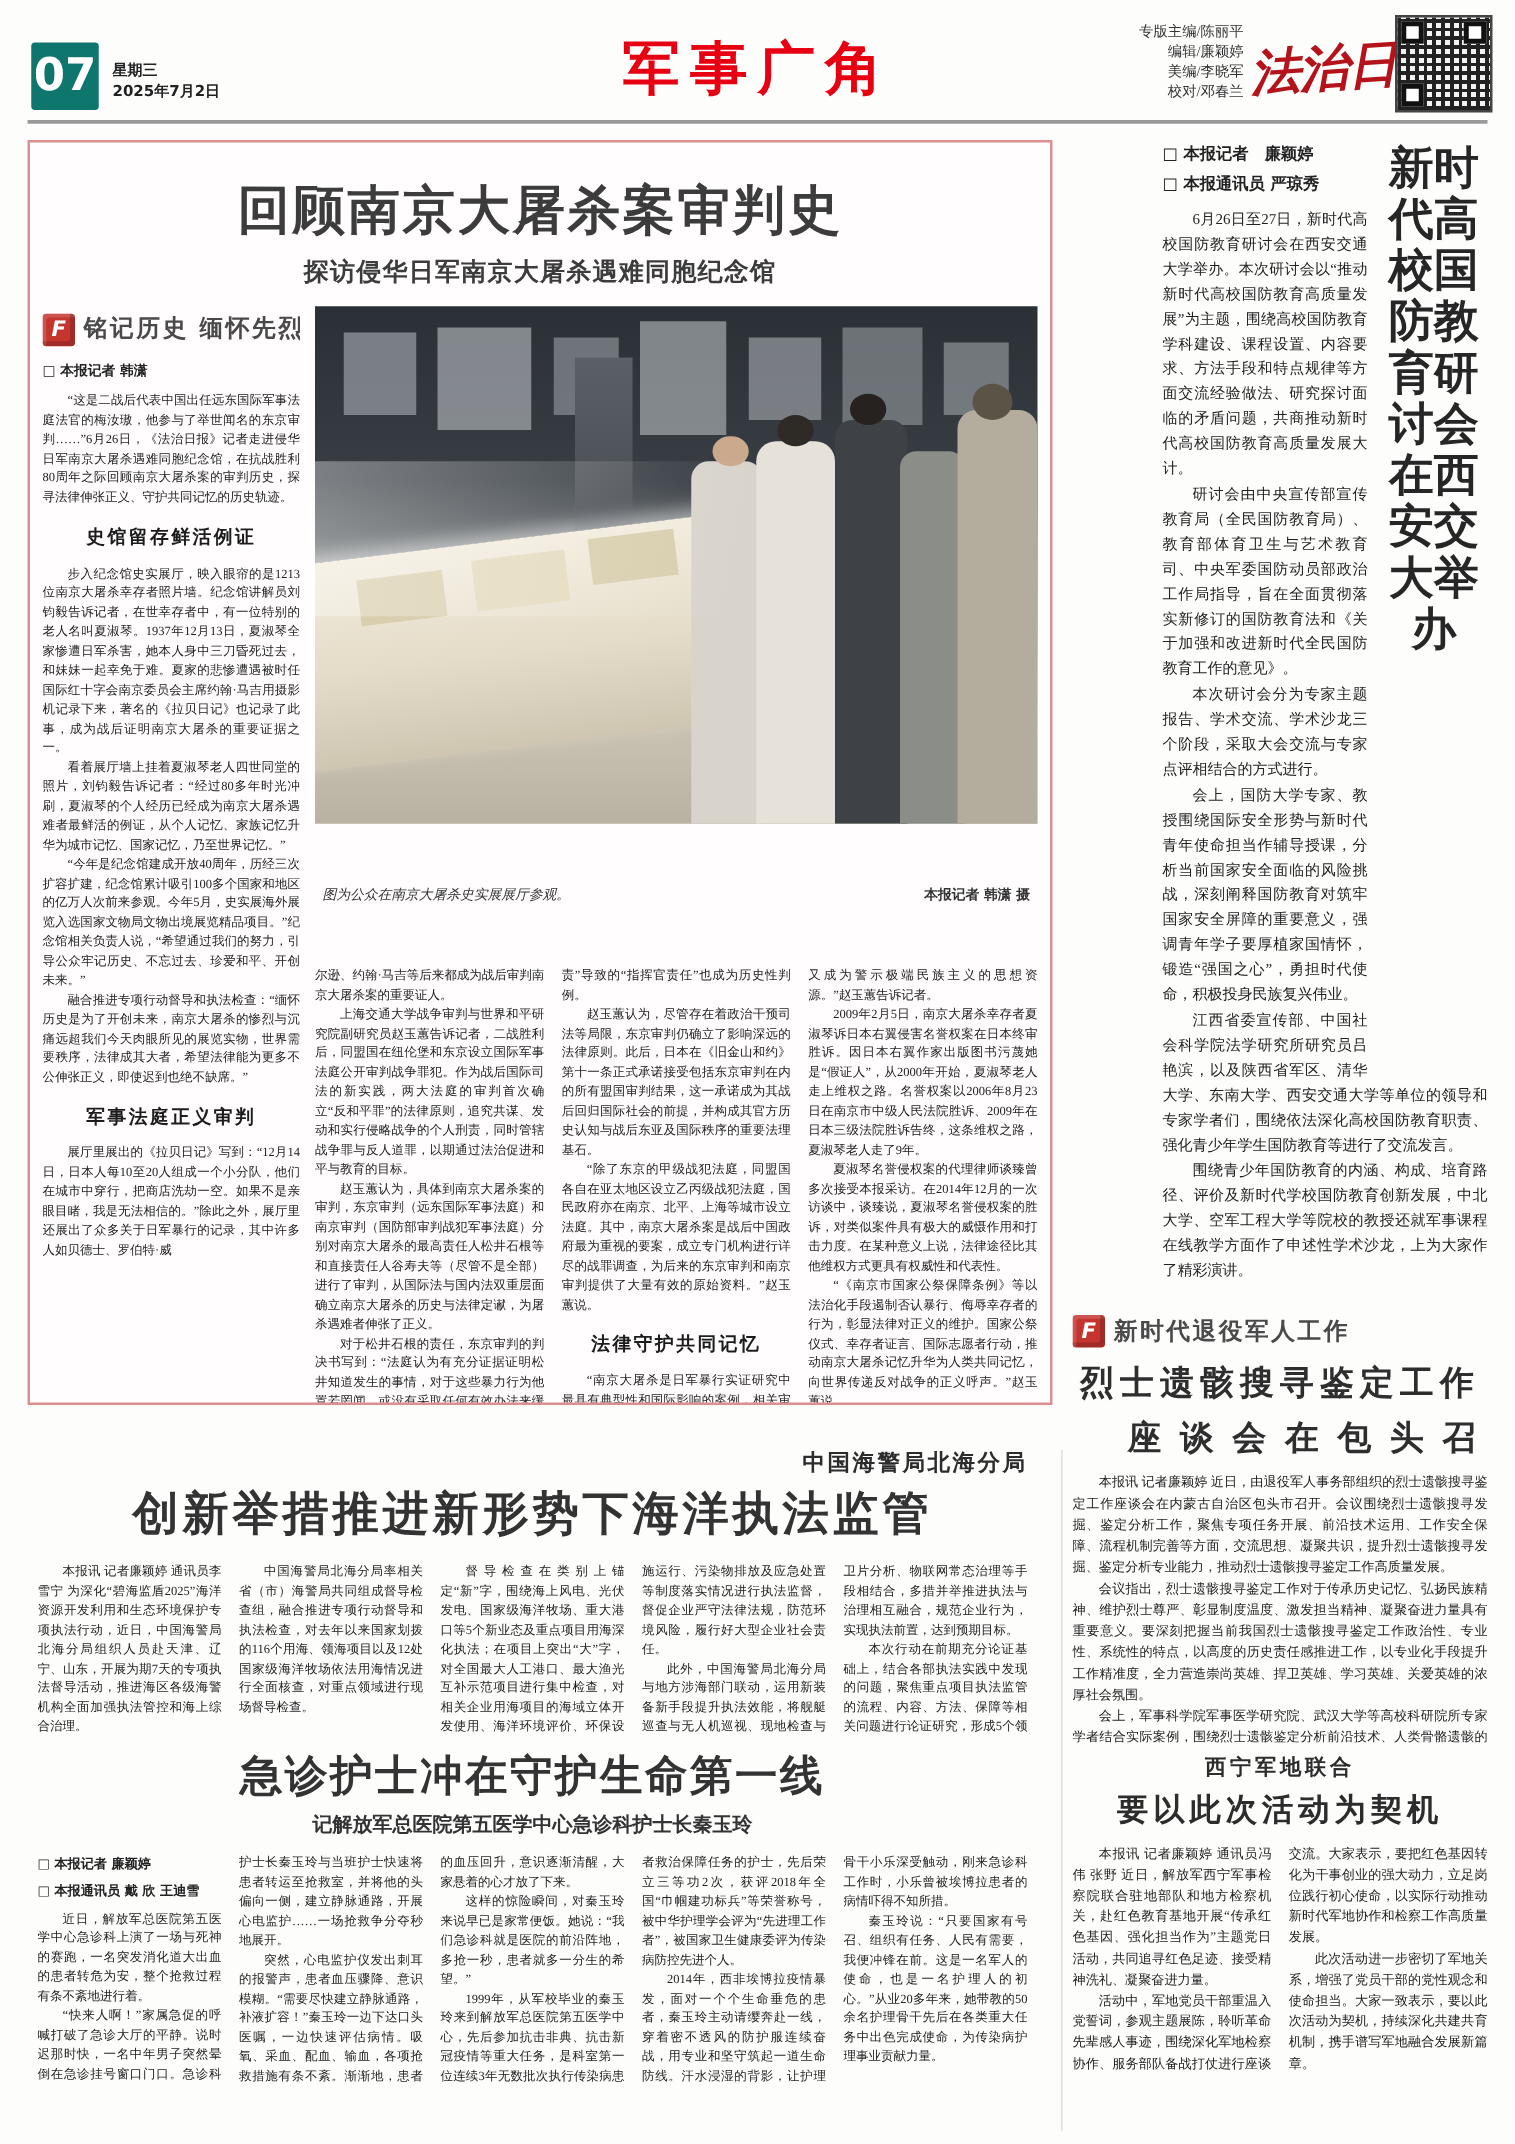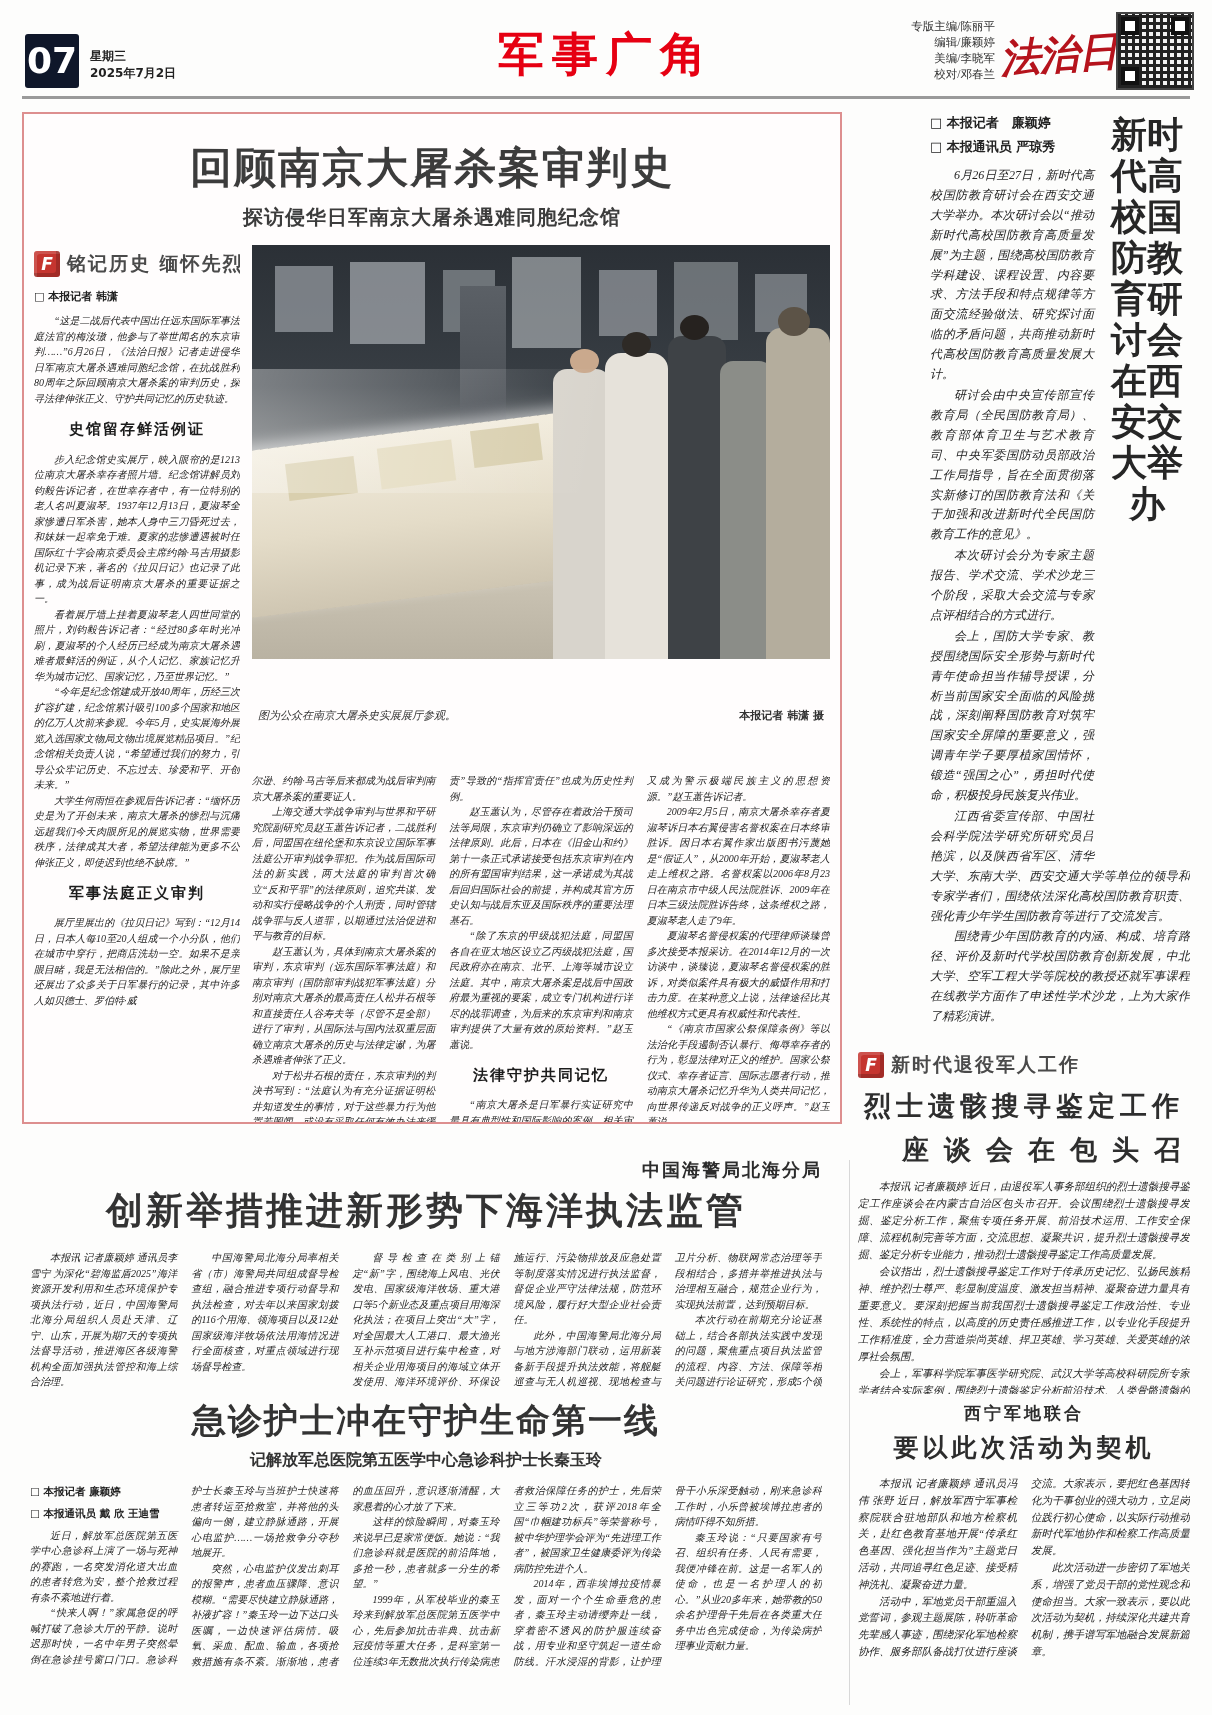--- a/index.html
+++ b/index.html
@@ -1,20 +1,20 @@
 <!DOCTYPE html>
 <html><head>
 <meta charset="utf-8">
 <style>
   html,body{margin:0;padding:0;}
   body{width:1212px;height:1715px;position:relative;background:#fdfdfc;
        font-family:"Liberation Serif","DejaVu Serif",serif;color:#222;}
   .abs{position:absolute;}
   
-  #pagenum{left:25px;top:34px;width:54px;height:54px;background:#0f172a;color:#fff;
+  #pagenum{left:25px;top:34px;width:54px;height:54px;background:#0f766e;color:#fff;
      font-family:"DejaVu Sans",sans-serif;font-weight:bold;font-size:36px;line-height:54px;
      text-align:center;border-radius:3px;}
   #dateblk{left:90px;top:48px;font-family:"DejaVu Sans",sans-serif;font-size:12px;line-height:17px;color:#222;font-weight:bold;}
   #secTitle{left:50%;top:24px;transform:translateX(-50%);color:#e60012;
      font-family:"DejaVu Sans",sans-serif;font-weight:900;font-size:46px;letter-spacing:8px;white-space:nowrap;}
   #staff{left:845px;top:18px;width:150px;text-align:right;font-size:11.5px;line-height:16px;color:#333;}
   #masthead{left:1000px;top:26px;color:#b5131c;font-weight:bold;font-style:italic;
      font-size:40px;transform:rotate(-4deg);letter-spacing:-1px;white-space:nowrap;}
   #qr{left:1118px;top:14px;width:74px;height:74px;background:
      repeating-linear-gradient(0deg,#222 0 3px,transparent 3px 7px),
@@ -29,21 +29,21 @@
      font-weight:600;font-size:20px;letter-spacing:1px;color:#3c3c3c;}
   .m-row{display:flex;gap:12px;padding:14px 10px 0 10px;}
   .a-col1{width:206px;flex:none;font-size:10px;line-height:1.55;text-align:justify;overflow:hidden;height:860px;}
   .badge-row{display:flex;align-items:center;gap:7px;margin:4px 0 10px 0;}
   .cube{width:26px;height:26px;background:#c5352f;border-radius:3px;position:relative;flex:none;
         box-shadow:inset -4px -4px 0 rgba(0,0,0,.18), inset 3px 3px 0 rgba(255,255,255,.15);}
   .cube span{position:absolute;inset:0;color:#fff;font-family:"DejaVu Sans",sans-serif;font-weight:bold;
         font-style:italic;font-size:17px;line-height:26px;text-align:center;}
   .badge-label{font-family:"DejaVu Sans",sans-serif;font-weight:bold;font-size:19px;color:#4a4a4a;letter-spacing:2px;white-space:nowrap;}
   .byline-line{font-family:"DejaVu Sans",sans-serif;font-weight:bold;font-size:11px;margin:2px 0 8px 0;color:#222;}
-  .para{margin:0;text-indent:2em;font-style:italic;}
+  .para{margin:0;text-indent:2em;}
   .para.noind{text-indent:0;}
   .inhead{font-family:"DejaVu Sans",sans-serif;font-weight:bold;font-size:15px;text-align:center;
       margin:12px 0 10px 0;color:#1c1c1c;letter-spacing:2px;}
   .m-right{flex:1;display:flex;flex-direction:column;min-width:0;gap:44px;}
   .photo{height:414px;position:relative;overflow:hidden;background:linear-gradient(180deg,#2b3036 0%,#383e44 34%,#6a6e70 52%,#9a948a 66%,#c9c2b2 82%,#b9b2a2 100%);}
   .ph{position:absolute;}
   .caprow{display:flex;justify-content:space-between;font-size:11px;font-style:italic;color:#333;
       padding:5px 6px 0 6px;height:22px;box-sizing:border-box;}
   .credit{font-style:normal;font-family:"DejaVu Sans",sans-serif;font-weight:bold;font-size:11px;}
   .a-cols{margin-top:4px;height:420px;overflow:hidden;column-count:3;column-gap:14px;
@@ -115,21 +115,21 @@
           </div>
         <div class="badge-label">铭记历史 缅怀先烈</div>
       </div>
       <div>
           <div class="byline-line">□ 本报记者 韩潇</div>
           <p class="para">“这是二战后代表中国出任远东国际军事法庭法官的梅汝璈，他参与了举世闻名的东京审判……”6月26日，《法治日报》记者走进侵华日军南京大屠杀遇难同胞纪念馆，在抗战胜利80周年之际回顾南京大屠杀案的审判历史，探寻法律伸张正义、守护共同记忆的历史轨迹。</p>
           <div class="inhead">史馆留存鲜活例证</div>
           <p class="para">步入纪念馆史实展厅，映入眼帘的是1213位南京大屠杀幸存者照片墙。纪念馆讲解员刘钧毅告诉记者，在世幸存者中，有一位特别的老人名叫夏淑琴。1937年12月13日，夏淑琴全家惨遭日军杀害，她本人身中三刀昏死过去，和妹妹一起幸免于难。夏家的悲惨遭遇被时任国际红十字会南京委员会主席约翰·马吉用摄影机记录下来，著名的《拉贝日记》也记录了此事，成为战后证明南京大屠杀的重要证据之一。</p>
           <p class="para">看着展厅墙上挂着夏淑琴老人四世同堂的照片，刘钧毅告诉记者：“经过80多年时光冲刷，夏淑琴的个人经历已经成为南京大屠杀遇难者最鲜活的例证，从个人记忆、家族记忆升华为城市记忆、国家记忆，乃至世界记忆。”</p>
           <p class="para">“今年是纪念馆建成开放40周年，历经三次扩容扩建，纪念馆累计吸引100多个国家和地区的亿万人次前来参观。今年5月，史实展海外展览入选国家文物局文物出境展览精品项目。”纪念馆相关负责人说，“希望通过我们的努力，引导公众牢记历史、不忘过去、珍爱和平、开创未来。”</p>
-          <p class="para">大学生何雨恒在参观后告诉记者：“缅怀历史是为了开创未来，南京大屠杀的惨烈与沉痛远超我们今天肉眼所见的展览实物，世界需要秩序，法律成其大者，希望法律能为更多不公伸张正义，即使迟到也绝不缺席。”</p>
+          <p class="para">融合推进专项行动督导和执法检查：“缅怀历史是为了开创未来，南京大屠杀的惨烈与沉痛远超我们今天肉眼所见的展览实物，世界需要秩序，法律成其大者，希望法律能为更多不公伸张正义，即使迟到也绝不缺席。”</p>
           <div class="inhead">军事法庭正义审判</div>
           <p class="para">展厅里展出的《拉贝日记》写到：“12月14日，日本人每10至20人组成一个小分队，他们在城市中穿行，把商店洗劫一空。如果不是亲眼目睹，我是无法相信的。”除此之外，展厅里还展出了众多关于日军暴行的记录，其中许多人如贝德士、罗伯特·威</p>
         </div>
     </div>
     <div class="m-right">
       <div class="photo">
 
         <div class="ph" style="left:4%;top:5%;width:10%;height:16%;background:#8d9298;opacity:.8;"></div>
         <div class="ph" style="left:17%;top:4%;width:13%;height:20%;background:#a8adb2;opacity:.7;"></div>
         <div class="ph" style="left:33%;top:6%;width:9%;height:15%;background:#7e848a;opacity:.8;"></div>

